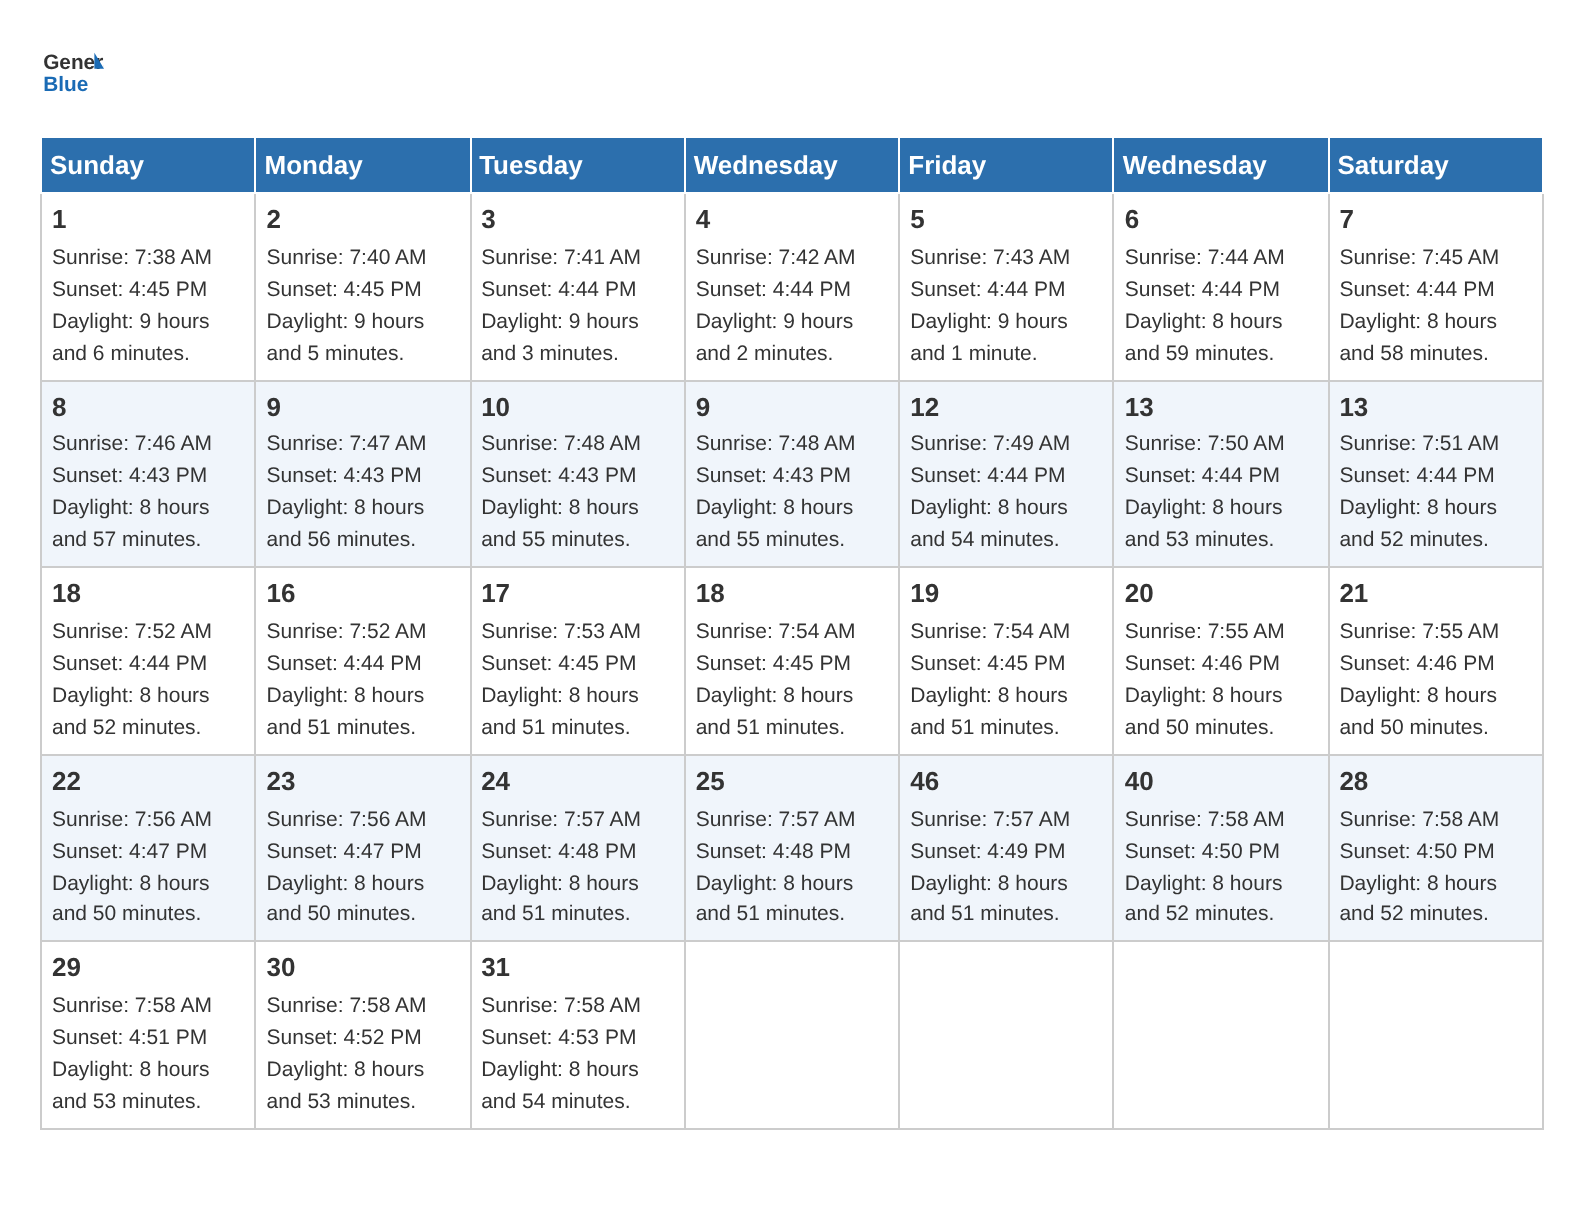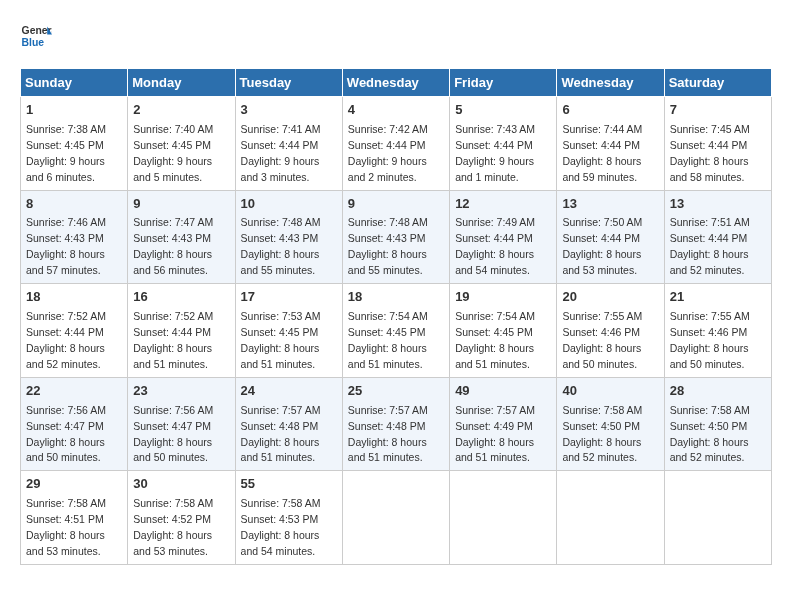--- a/index.html
+++ b/index.html
@@ -158,33 +158,33 @@
       </tr>
       <tr style="background: #8b5cf6;">
         <td><span class="day-num">22</span>
 <span class="day-info">Sunrise: 7:56 AM<br>Sunset: 4:47 PM<br>Daylight: 8 hours and 50 minutes.</span></td>
         <td><span class="day-num">23</span>
 <span class="day-info">Sunrise: 7:56 AM<br>Sunset: 4:47 PM<br>Daylight: 8 hours and 50 minutes.</span></td>
         <td><span class="day-num">24</span>
 <span class="day-info">Sunrise: 7:57 AM<br>Sunset: 4:48 PM<br>Daylight: 8 hours and 51 minutes.</span></td>
         <td><span class="day-num">25</span>
 <span class="day-info">Sunrise: 7:57 AM<br>Sunset: 4:48 PM<br>Daylight: 8 hours and 51 minutes.</span></td>
-        <td><span class="day-num">49</span>
+        <td><span class="day-num">46</span>
 <span class="day-info">Sunrise: 7:57 AM<br>Sunset: 4:49 PM<br>Daylight: 8 hours and 51 minutes.</span></td>
         <td><span class="day-num">40</span>
 <span class="day-info">Sunrise: 7:58 AM<br>Sunset: 4:50 PM<br>Daylight: 8 hours and 52 minutes.</span></td>
         <td><span class="day-num">28</span>
 <span class="day-info">Sunrise: 7:58 AM<br>Sunset: 4:50 PM<br>Daylight: 8 hours and 52 minutes.</span></td>
       </tr>
       <tr>
         <td><span class="day-num">29</span>
 <span class="day-info">Sunrise: 7:58 AM<br>Sunset: 4:51 PM<br>Daylight: 8 hours and 53 minutes.</span></td>
         <td><span class="day-num">30</span>
 <span class="day-info">Sunrise: 7:58 AM<br>Sunset: 4:52 PM<br>Daylight: 8 hours and 53 minutes.</span></td>
-        <td><span class="day-num">55</span>
+        <td><span class="day-num">31</span>
 <span class="day-info">Sunrise: 7:58 AM<br>Sunset: 4:53 PM<br>Daylight: 8 hours and 54 minutes.</span></td>
         <td class="empty-cell"></td>
         <td class="empty-cell"></td>
         <td class="empty-cell"></td>
         <td class="empty-cell"></td>
       </tr>
     </tbody>
 </table>
 
 </body></html>

